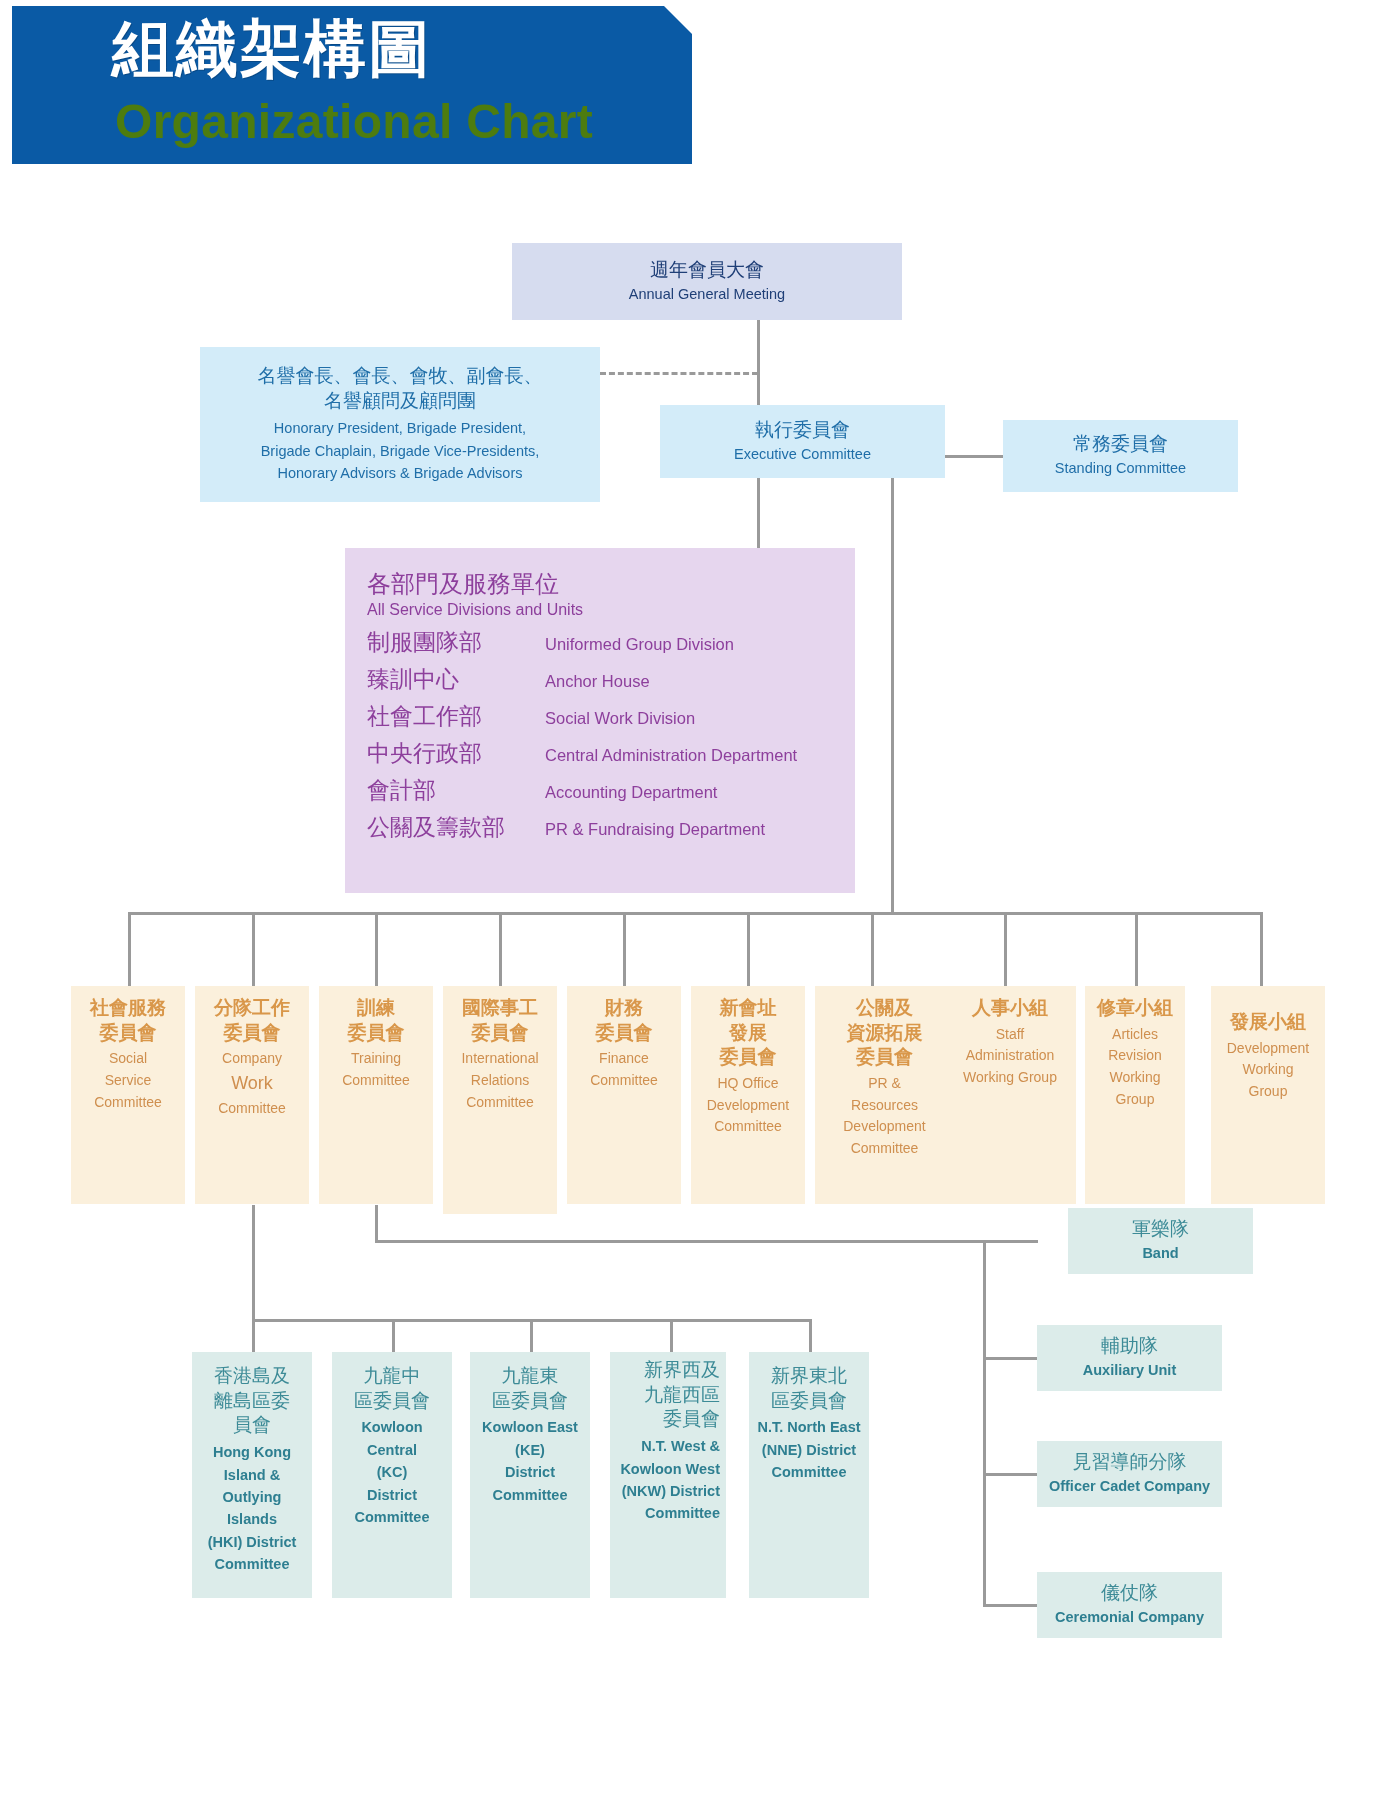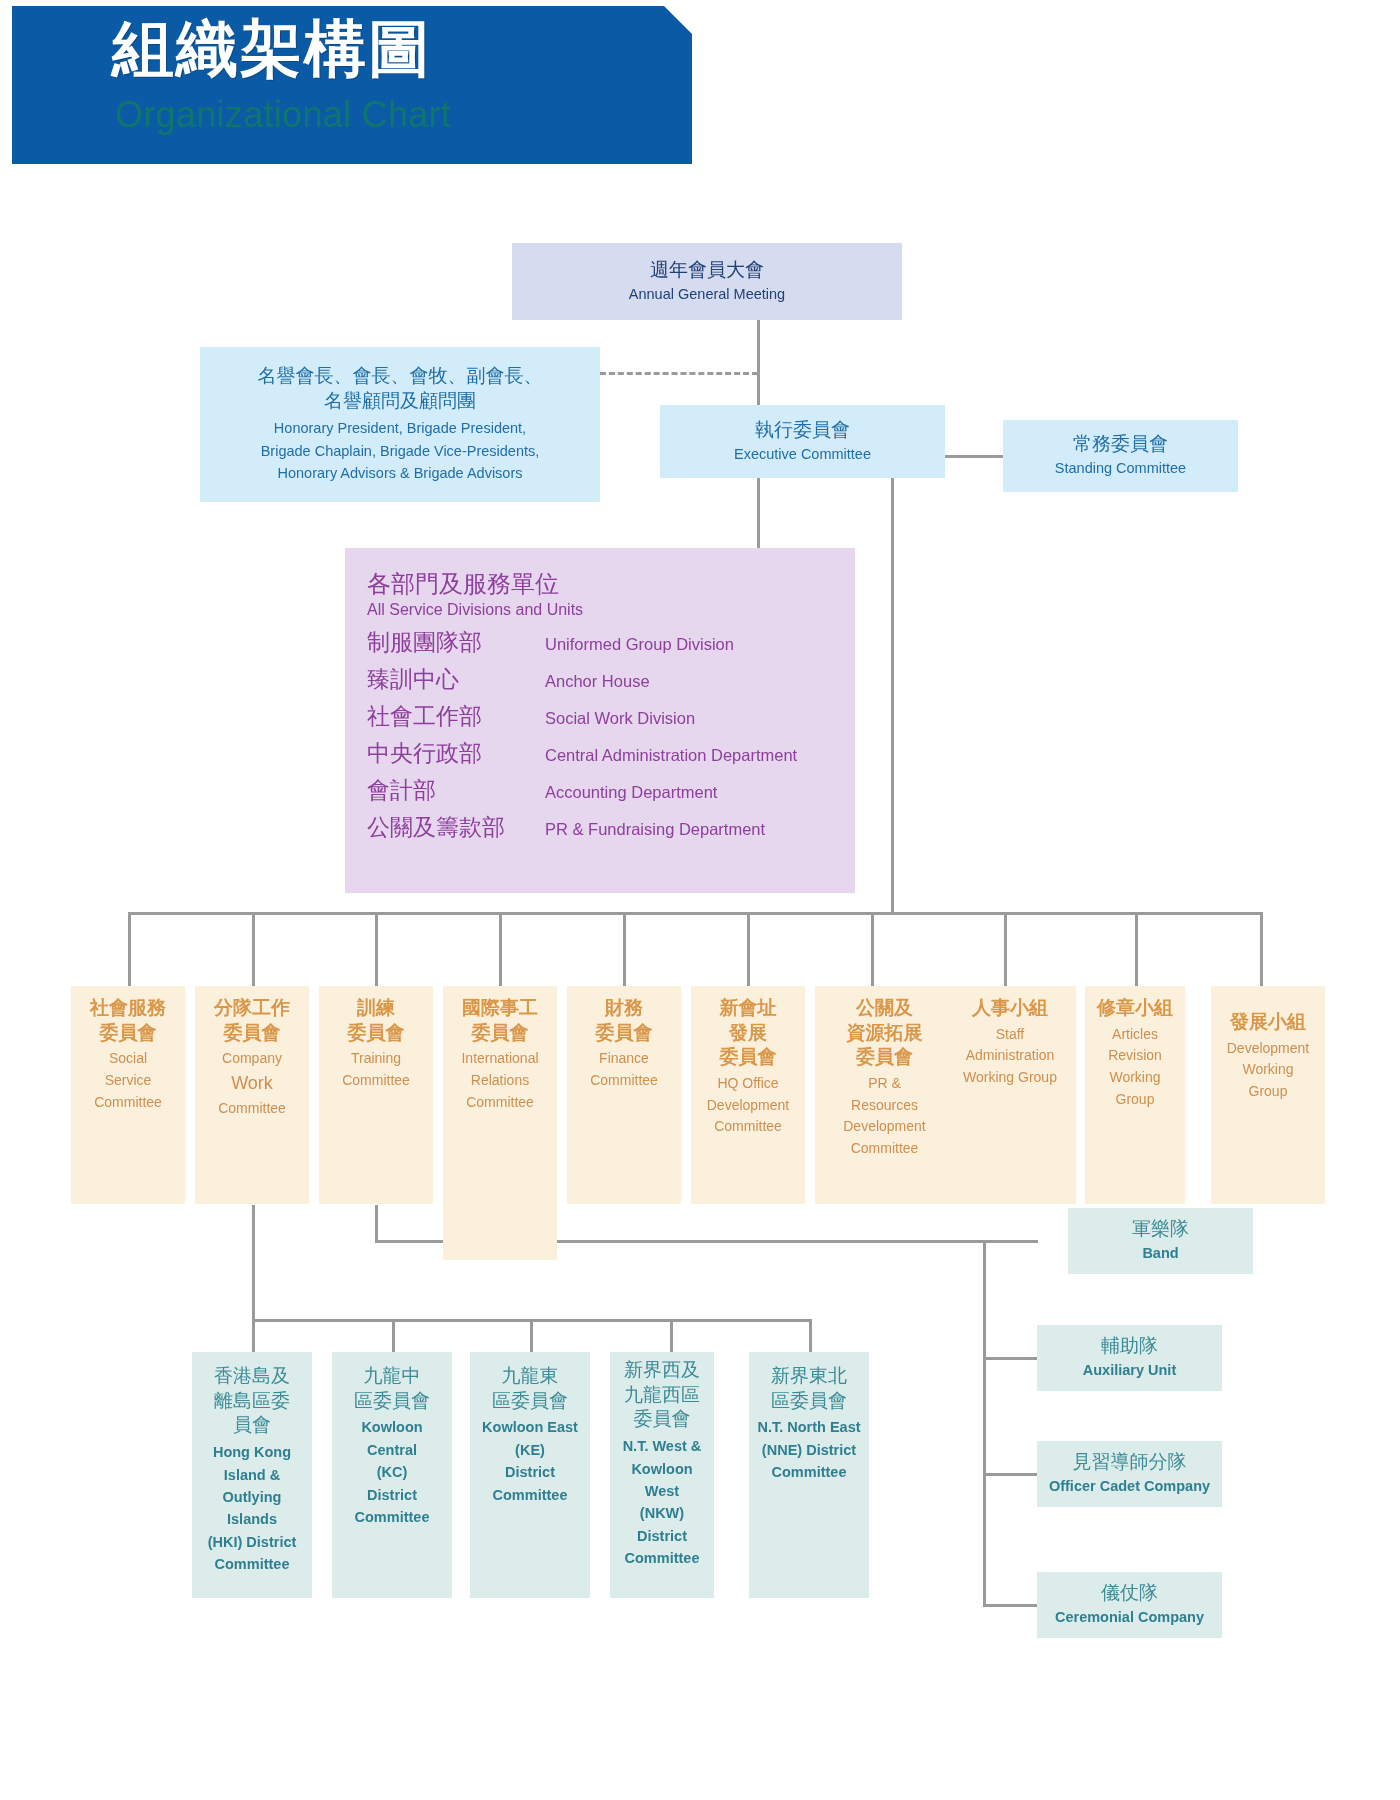--- a/index.html
+++ b/index.html
@@ -19,21 +19,21 @@
     clip-path: polygon(0 0, calc(100% - 28px) 0, 100% 28px, 100% 100%, 0 100%);
   }
   .banner-zh {
     position: absolute; left: 112px; top: 16px;
     color: #ffffff; font-size: 62px; font-weight: bold;
     letter-spacing: 2px; line-height: 1.05;
     text-shadow: 1px 1px 0 rgba(0,0,0,.18);
   }
   .banner-en {
     position: absolute; left: 115px; top: 94px;
-    color: #0f766e; font-size: 36px; font-weight: normal;
+    color: #4d7c0f; font-size: 48px; font-weight: bold;
     letter-spacing: .3px;
   }
 
   
   .node {
     position: absolute;
     text-align: center;
     display: flex; flex-direction: column; justify-content: center;
     padding: 6px 6px;
   }
@@ -193,21 +193,21 @@
         <div class="en" style="font-size: 14px; margin-top: 3px;">Company</div>
         <div class="en" style="font-size: 18px;">Work</div>
         <div class="en" style="font-size: 14px;">Committee</div>
       </div>
       <div class="node n-orange" style="left: 319px; top: 986px; width: 114px; height: 218px; justify-content: flex-start; padding-top: 10px;">
         <div class="zh" style="font-size: 19px;">訓練</div>
         <div class="zh" style="font-size: 19px;">委員會</div>
         <div class="en" style="font-size: 14px; margin-top: 3px;">Training</div>
         <div class="en" style="font-size: 14px;">Committee</div>
       </div>
-      <div class="node n-orange" style="left: 443px; top: 986px; width: 114px; height: 274px; justify-content: flex-start; padding-top: 10px;">
+      <div class="node n-orange" style="left: 443px; top: 986px; width: 114px; height: 228px; justify-content: flex-start; padding-top: 10px;">
         <div class="zh" style="font-size: 19px;">國際事工</div>
         <div class="zh" style="font-size: 19px;">委員會</div>
         <div class="en" style="font-size: 14px; margin-top: 3px;">International</div>
         <div class="en" style="font-size: 14px;">Relations</div>
         <div class="en" style="font-size: 14px;">Committee</div>
       </div>
       <div class="node n-orange" style="left: 567px; top: 986px; width: 114px; height: 218px; justify-content: flex-start; padding-top: 10px;">
         <div class="zh" style="font-size: 19px;">財務</div>
         <div class="zh" style="font-size: 19px;">委員會</div>
         <div class="en" style="font-size: 14px; margin-top: 3px;">Finance</div>
@@ -273,21 +273,21 @@
         <div class="en" style="font-size: 14.5px;">Committee</div>
       </div>
       <div class="node n-teal" style="left: 470px; top: 1352px; width: 120px; height: 246px; justify-content: flex-start; padding-top: 12px;">
         <div class="zh" style="font-size: 19px;">九龍東</div>
         <div class="zh" style="font-size: 19px;">區委員會</div>
         <div class="en" style="font-size: 14.5px; margin-top: 3px;">Kowloon East</div>
         <div class="en" style="font-size: 14.5px;">(KE)</div>
         <div class="en" style="font-size: 14.5px;">District</div>
         <div class="en" style="font-size: 14.5px;">Committee</div>
       </div>
-      <div class="node n-teal" style="left: 610px; top: 1352px; width: 104px; height: 246px; justify-content: flex-start; ">
+      <div class="node n-teal" style="left: 610px; top: 1352px; width: 116px; height: 246px; justify-content: flex-start;  align-items: flex-end;">
         <div class="zh" style="font-size: 19px;">新界西及</div>
         <div class="zh" style="font-size: 19px;">九龍西區</div>
         <div class="zh" style="font-size: 19px;">委員會</div>
         <div class="en" style="font-size: 14.5px; margin-top: 3px;">N.T. West &amp;</div>
         <div class="en" style="font-size: 14.5px;">Kowloon West</div>
         <div class="en" style="font-size: 14.5px;">(NKW) District</div>
         <div class="en" style="font-size: 14.5px;">Committee</div>
       </div>
       <div class="node n-teal" style="left: 749px; top: 1352px; width: 120px; height: 246px; justify-content: flex-start; padding-top: 12px;">
         <div class="zh" style="font-size: 19px;">新界東北</div>

